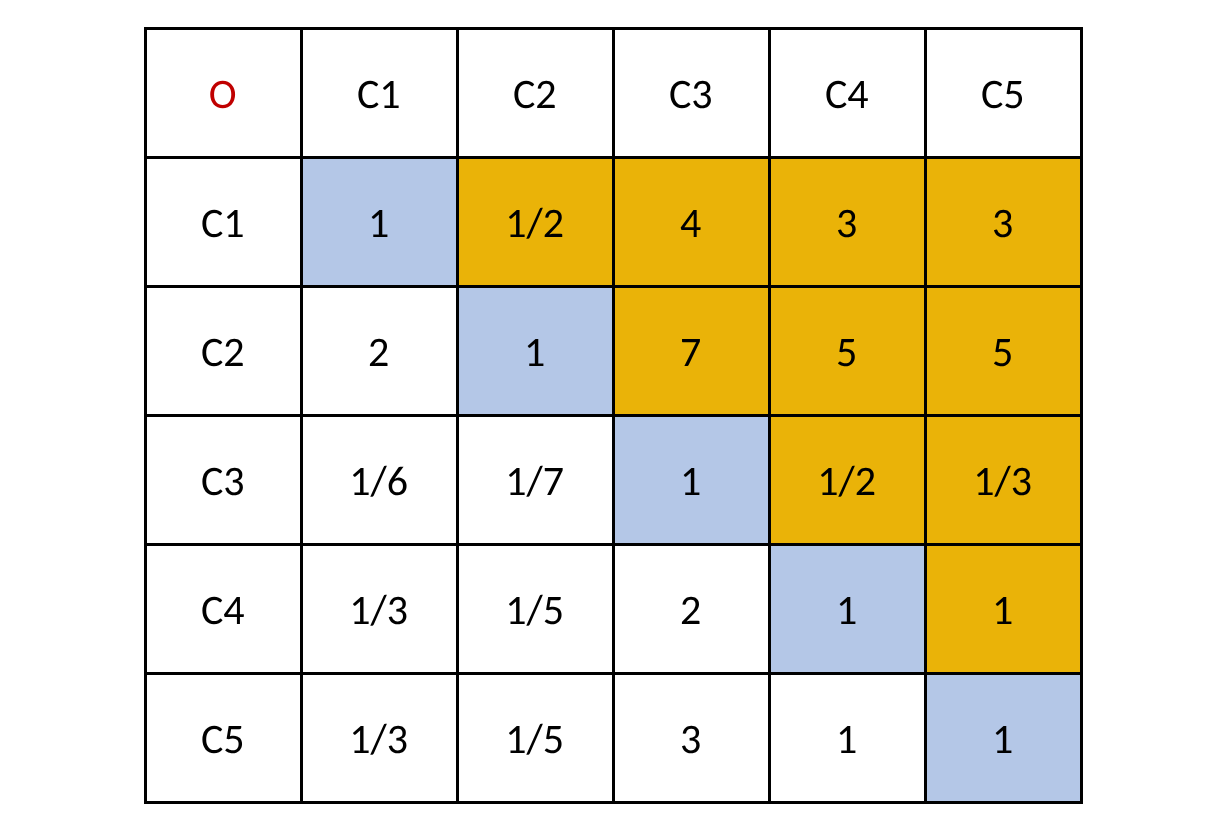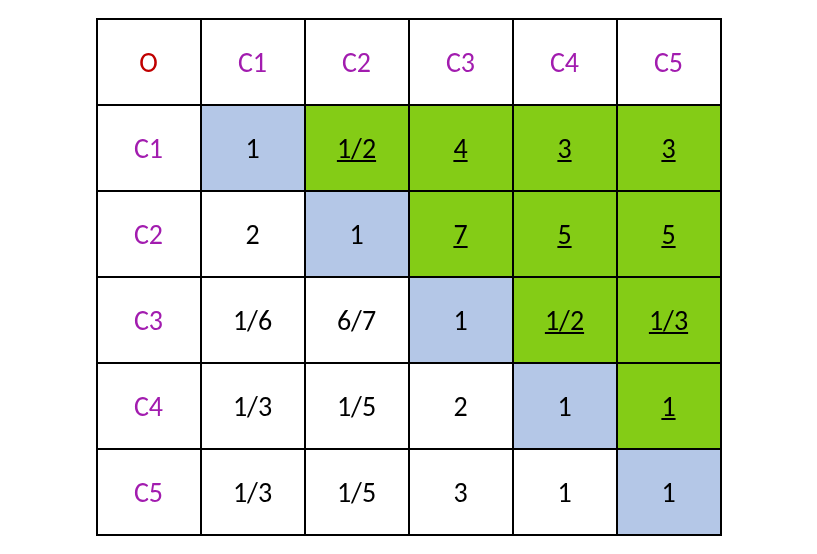--- a/index.html
+++ b/index.html
@@ -28,28 +28,27 @@
     text-align: center;
     vertical-align: middle;
     font-size: 28px;
     background: #ffffff;
     color: #000000;
   }
   td.corner {
     color: #c00000;
   }
   td.header {
-    color: #a21caf;
+    color: #000000;
   }
   td.diag {
     background: #b4c7e7;
   }
   td.upper {
-    background: #84cc16;
-    text-decoration: underline;
+    background: #eab308;
   }
 </style>
 </head>
 <body>
 
 <div class="wrap">
   <table>
     <tbody>
         <tr>
       <td class="corner">O</td>
@@ -71,21 +70,21 @@
       <td class="header">C2</td>
       <td>2</td>
       <td class="diag">1</td>
       <td class="upper">7</td>
       <td class="upper">5</td>
       <td class="upper">5</td>
     </tr>
     <tr>
       <td class="header">C3</td>
       <td>1/6</td>
-      <td>6/7</td>
+      <td>1/7</td>
       <td class="diag">1</td>
       <td class="upper">1/2</td>
       <td class="upper">1/3</td>
     </tr>
     <tr>
       <td class="header">C4</td>
       <td>1/3</td>
       <td>1/5</td>
       <td>2</td>
       <td class="diag">1</td>

